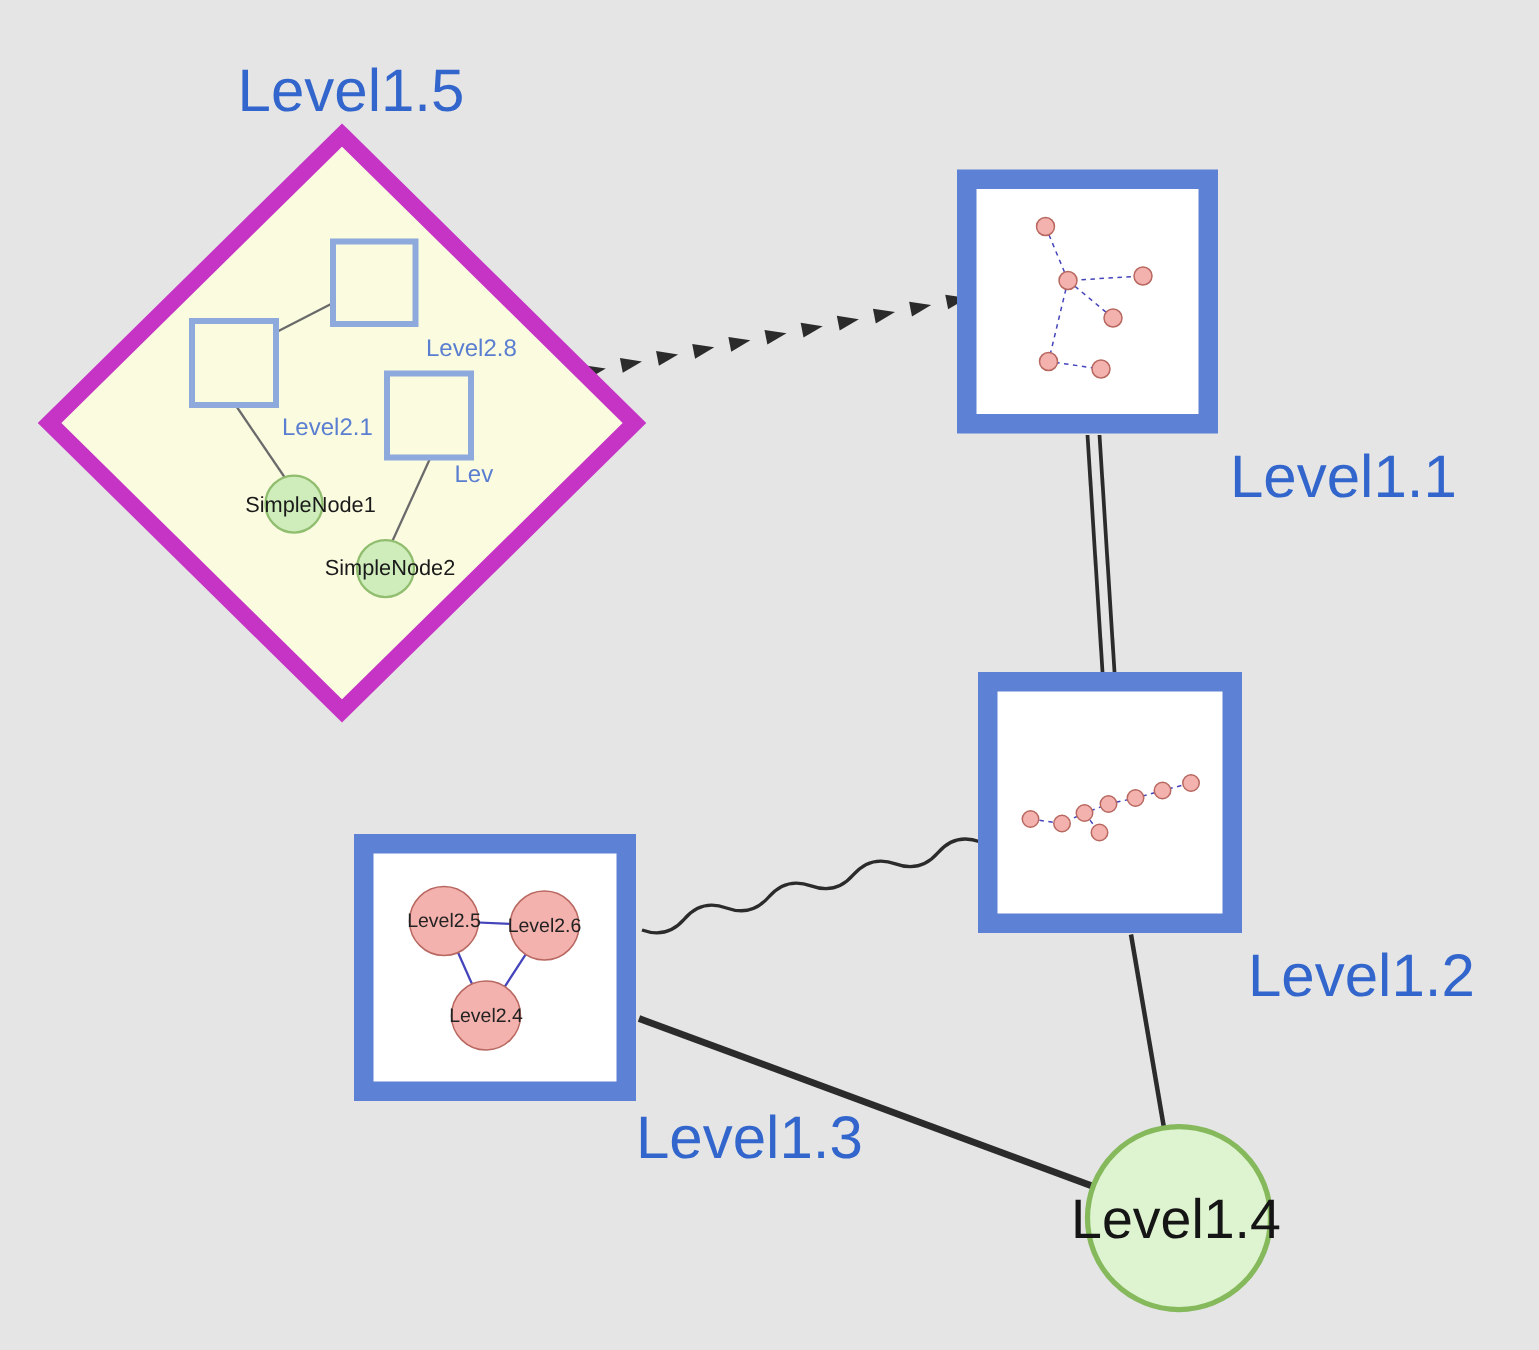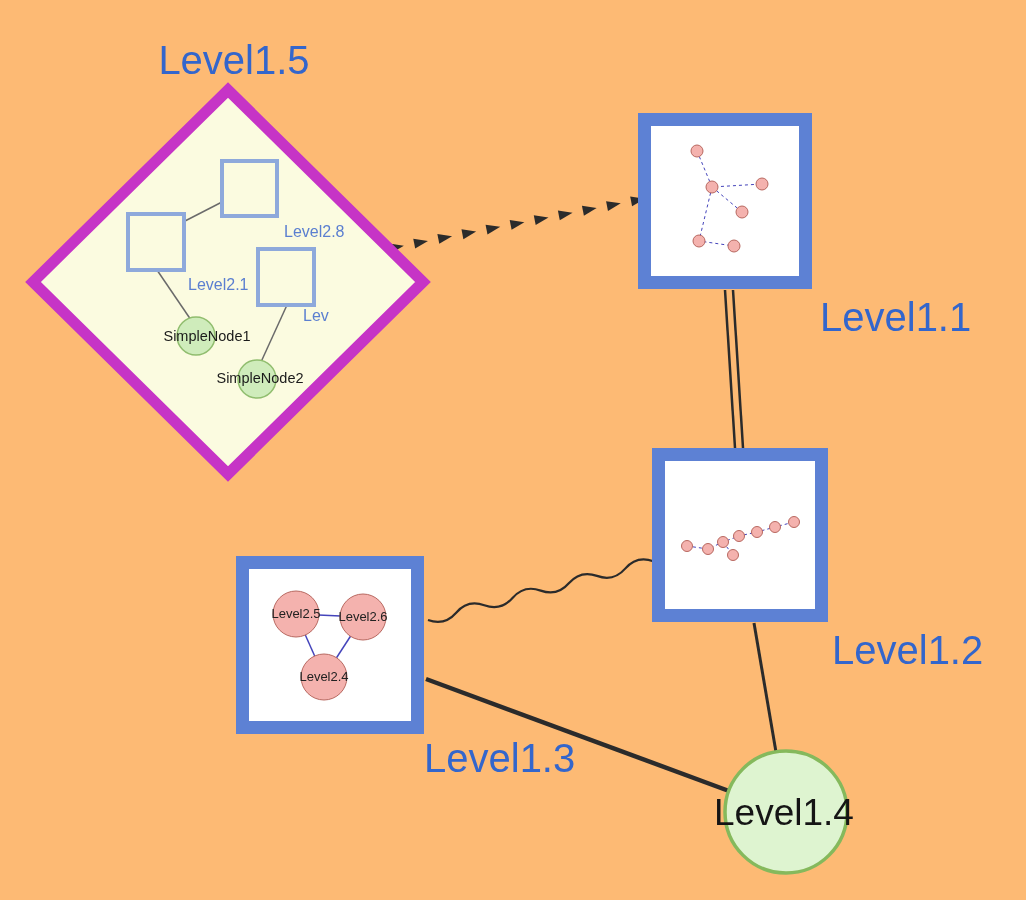--- a/index.html
+++ b/index.html
@@ -1,20 +1,20 @@
 <!DOCTYPE html>
 <html style="--label-blue: #3366cc; --inner-label-blue: #5b7fd0; --group-border: #5d81d4; --inner-square-border: #8ea9db; --diamond-border: #c634c6; --diamond-fill: #fbfbe0; --green-fill-small: #cfecbb; --green-border-small: #90bd6e; --green-fill-big: #def4d0; --green-border-big: #85b95c; --pink-fill: #f4b2ae; --pink-border: #b86860; --mini-edge-blue: #4444bb; --edge-color: #2b2b2b; --inner-edge-gray: #6a6a6a;"><head>
 <meta charset="utf-8">
 <style>
   html, body { margin: 0; padding: 0; background: #ffffff; }
   .canvas-wrap {
     position: relative;
     width: 1026px;
     height: 900px;
-    background: #fdba74;
+    background: #e5e5e5;
     overflow: hidden;
     font-family: "Liberation Sans", sans-serif;
   }
   svg { display: block; }
   text {
     font-family: "Liberation Sans", sans-serif;
     user-select: none;
   }
   .big-label { font-size: 40px; fill: var(--label-blue); }
   .big-label.black { font-size: 37px; fill: #151515; }

